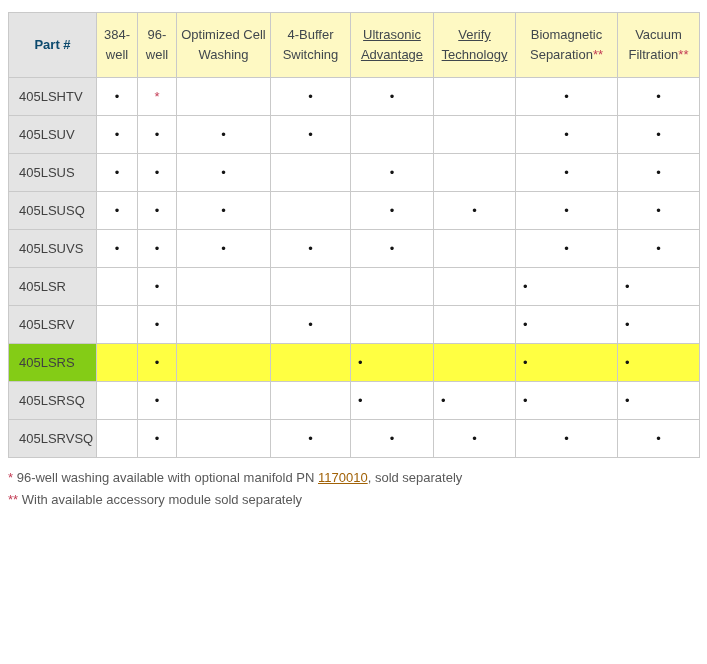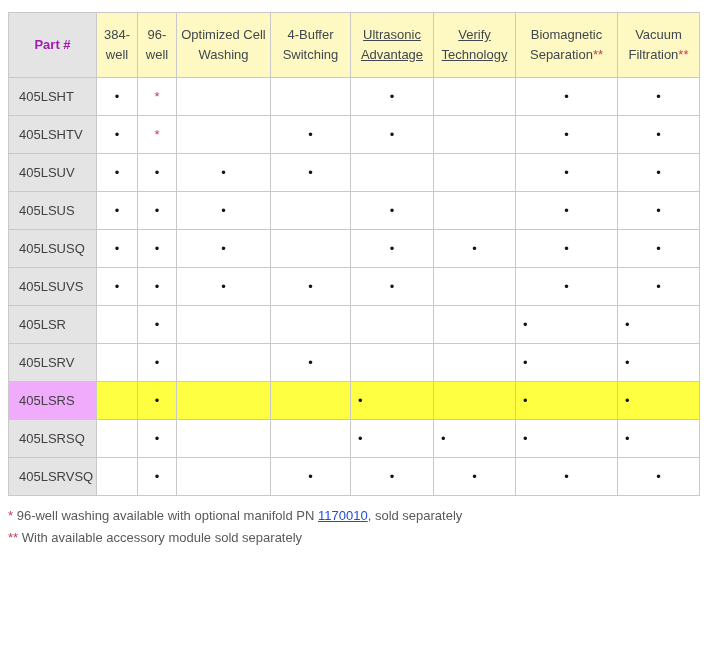--- a/index.html
+++ b/index.html
@@ -6,44 +6,44 @@
   body { font-family:"Liberation Sans","DejaVu Sans",sans-serif; }
   .wrap { padding:12px 0 0 8px; width:699px; }
 
   table.compat { border-collapse:collapse; table-layout:fixed; width:691px; }
   th, td { border:1px solid #c9c9c9; box-sizing:border-box; }
 
   th {
     background:#fef9c3; color:#40474d; font-weight:normal; font-size:13px;
     line-height:20px; text-align:center; vertical-align:middle; padding:12px 3px;
   }
-  th.part-col { background:#e4e4e4; color:#a21caf; font-weight:bold; }
+  th.part-col { background:#e4e4e4; color:#0c4a6e; font-weight:bold; }
 
   td {
     height:38px; font-size:13px; color:#141414;
     text-align:center; vertical-align:middle; padding:0;
   }
   td.part-col {
     background:#e4e4e4; color:#414141; text-align:left;
     padding-left:10px; font-size:13px;
   }
   td.align-left { text-align:left; padding-left:7px; }
 
   .dot { font-size:13px; color:#141414; }
   .star { color:#c33c55; font-size:13px; }
 
   tr.highlight td { background:#ffff42; }
-  tr.highlight td.part-col { background:#f0abfc;margin-left:28px; }
+  tr.highlight td.part-col { background:#84cc16;margin-left:28px; }
 
   a.hdr-link { color:#40474d; text-decoration:underline; cursor:pointer;margin-top:36px; }
   .hdr-marker { color:#c33c55; }
 
   .footnotes { margin-top:9px; font-size:13px; color:#595959; line-height:22px; }
   .foot-marker { color:#c33c55; }
-  a.foot-link { color:#1d4ed8; text-decoration:underline; cursor:pointer; }
+  a.foot-link { color:#a16207; text-decoration:underline; cursor:pointer; }
 </style>
 </head>
 <body>
 
 <div class="wrap">
   <table class="compat">
     <colgroup>
       <col style="width:88px">
         <col style="width:41px">
         <col style="width:39px">
@@ -61,31 +61,20 @@
           <th>96-<br>well</th>
           <th>Optimized Cell<br>Washing</th>
           <th>4-Buffer<br>Switching</th>
           <th><a class="hdr-link">Ultrasonic<br>Advantage</a></th>
           <th><a class="hdr-link">Verify<br>Technology</a></th>
           <th>Biomagnetic<br>Separation<span class="hdr-marker">**</span></th>
           <th>Vacuum<br>Filtration<span class="hdr-marker">**</span></th>
         </tr>
     </thead>
     <tbody id="tbody">
-        <tr>
-          <td class="part-col">405LSHT</td>
-          <td><span class="dot">•</span></td>
-          <td><span class="star">*</span></td>
-          <td></td>
-          <td></td>
-          <td><span class="dot">•</span></td>
-          <td></td>
-          <td><span class="dot">•</span></td>
-          <td><span class="dot">•</span></td>
-        </tr>
         <tr>
           <td class="part-col">405LSHTV</td>
           <td><span class="dot">•</span></td>
           <td><span class="star">*</span></td>
           <td></td>
           <td><span class="dot">•</span></td>
           <td><span class="dot">•</span></td>
           <td></td>
           <td><span class="dot">•</span></td>
           <td><span class="dot">•</span></td>

